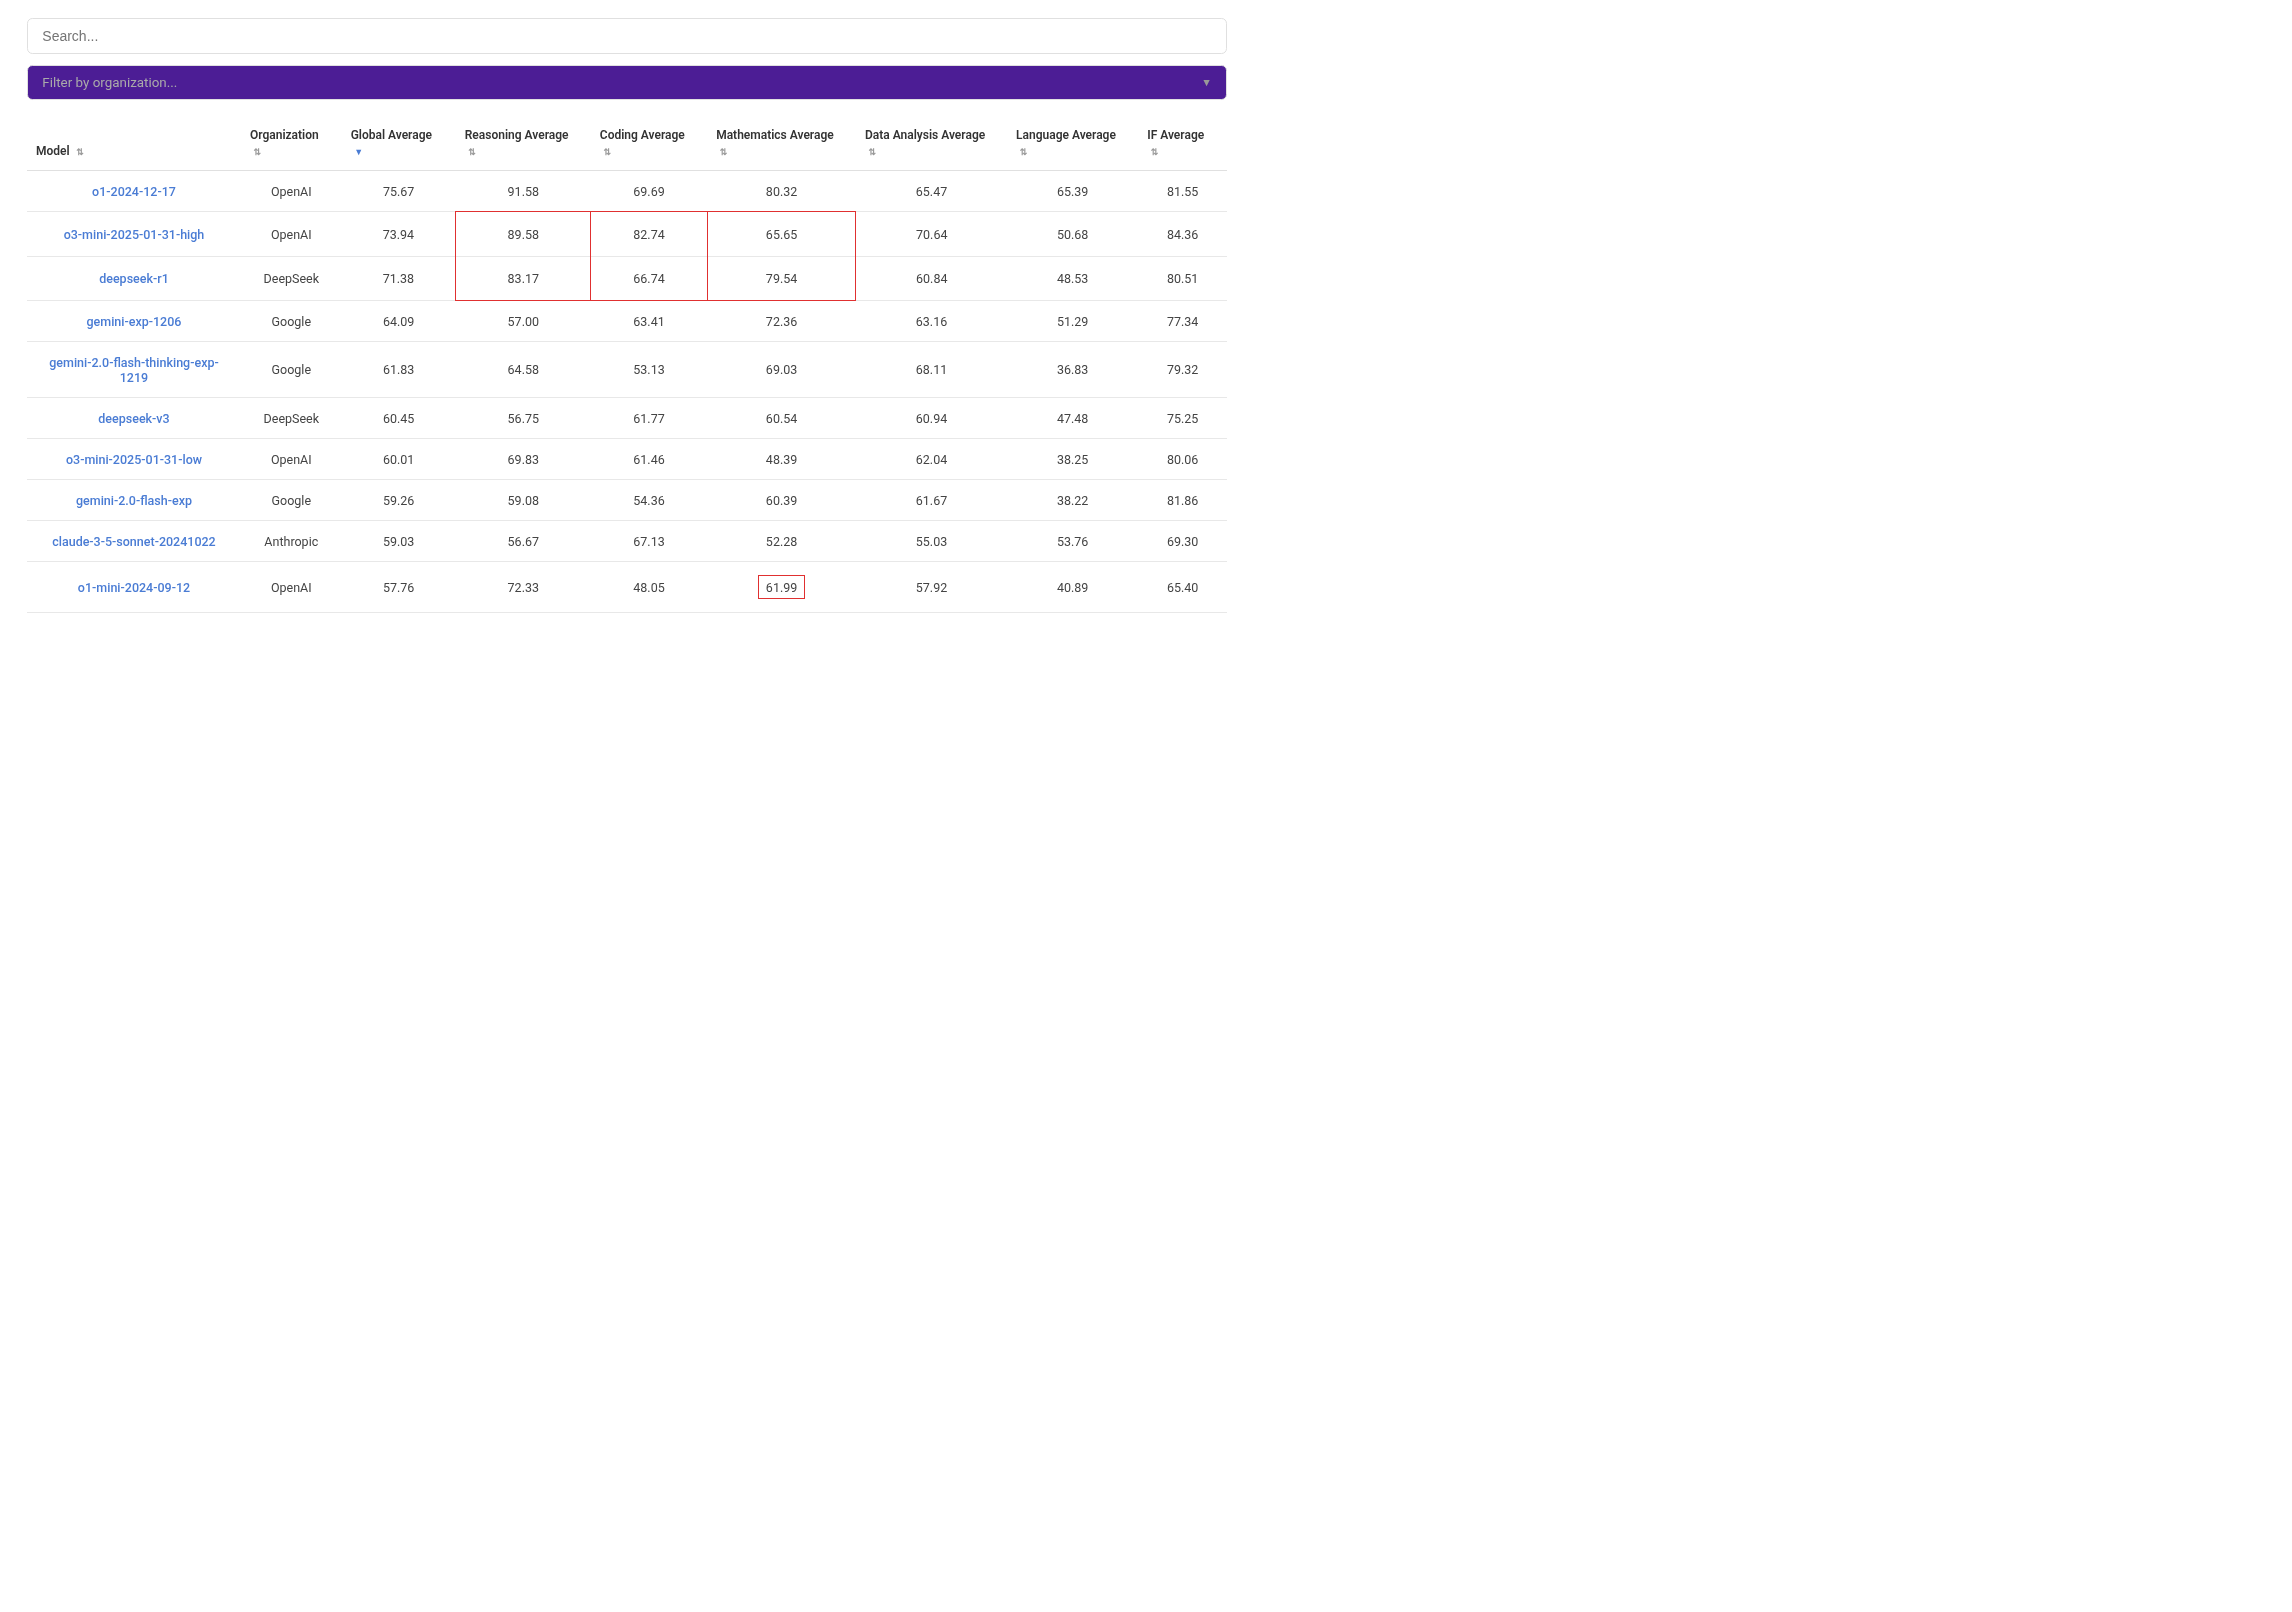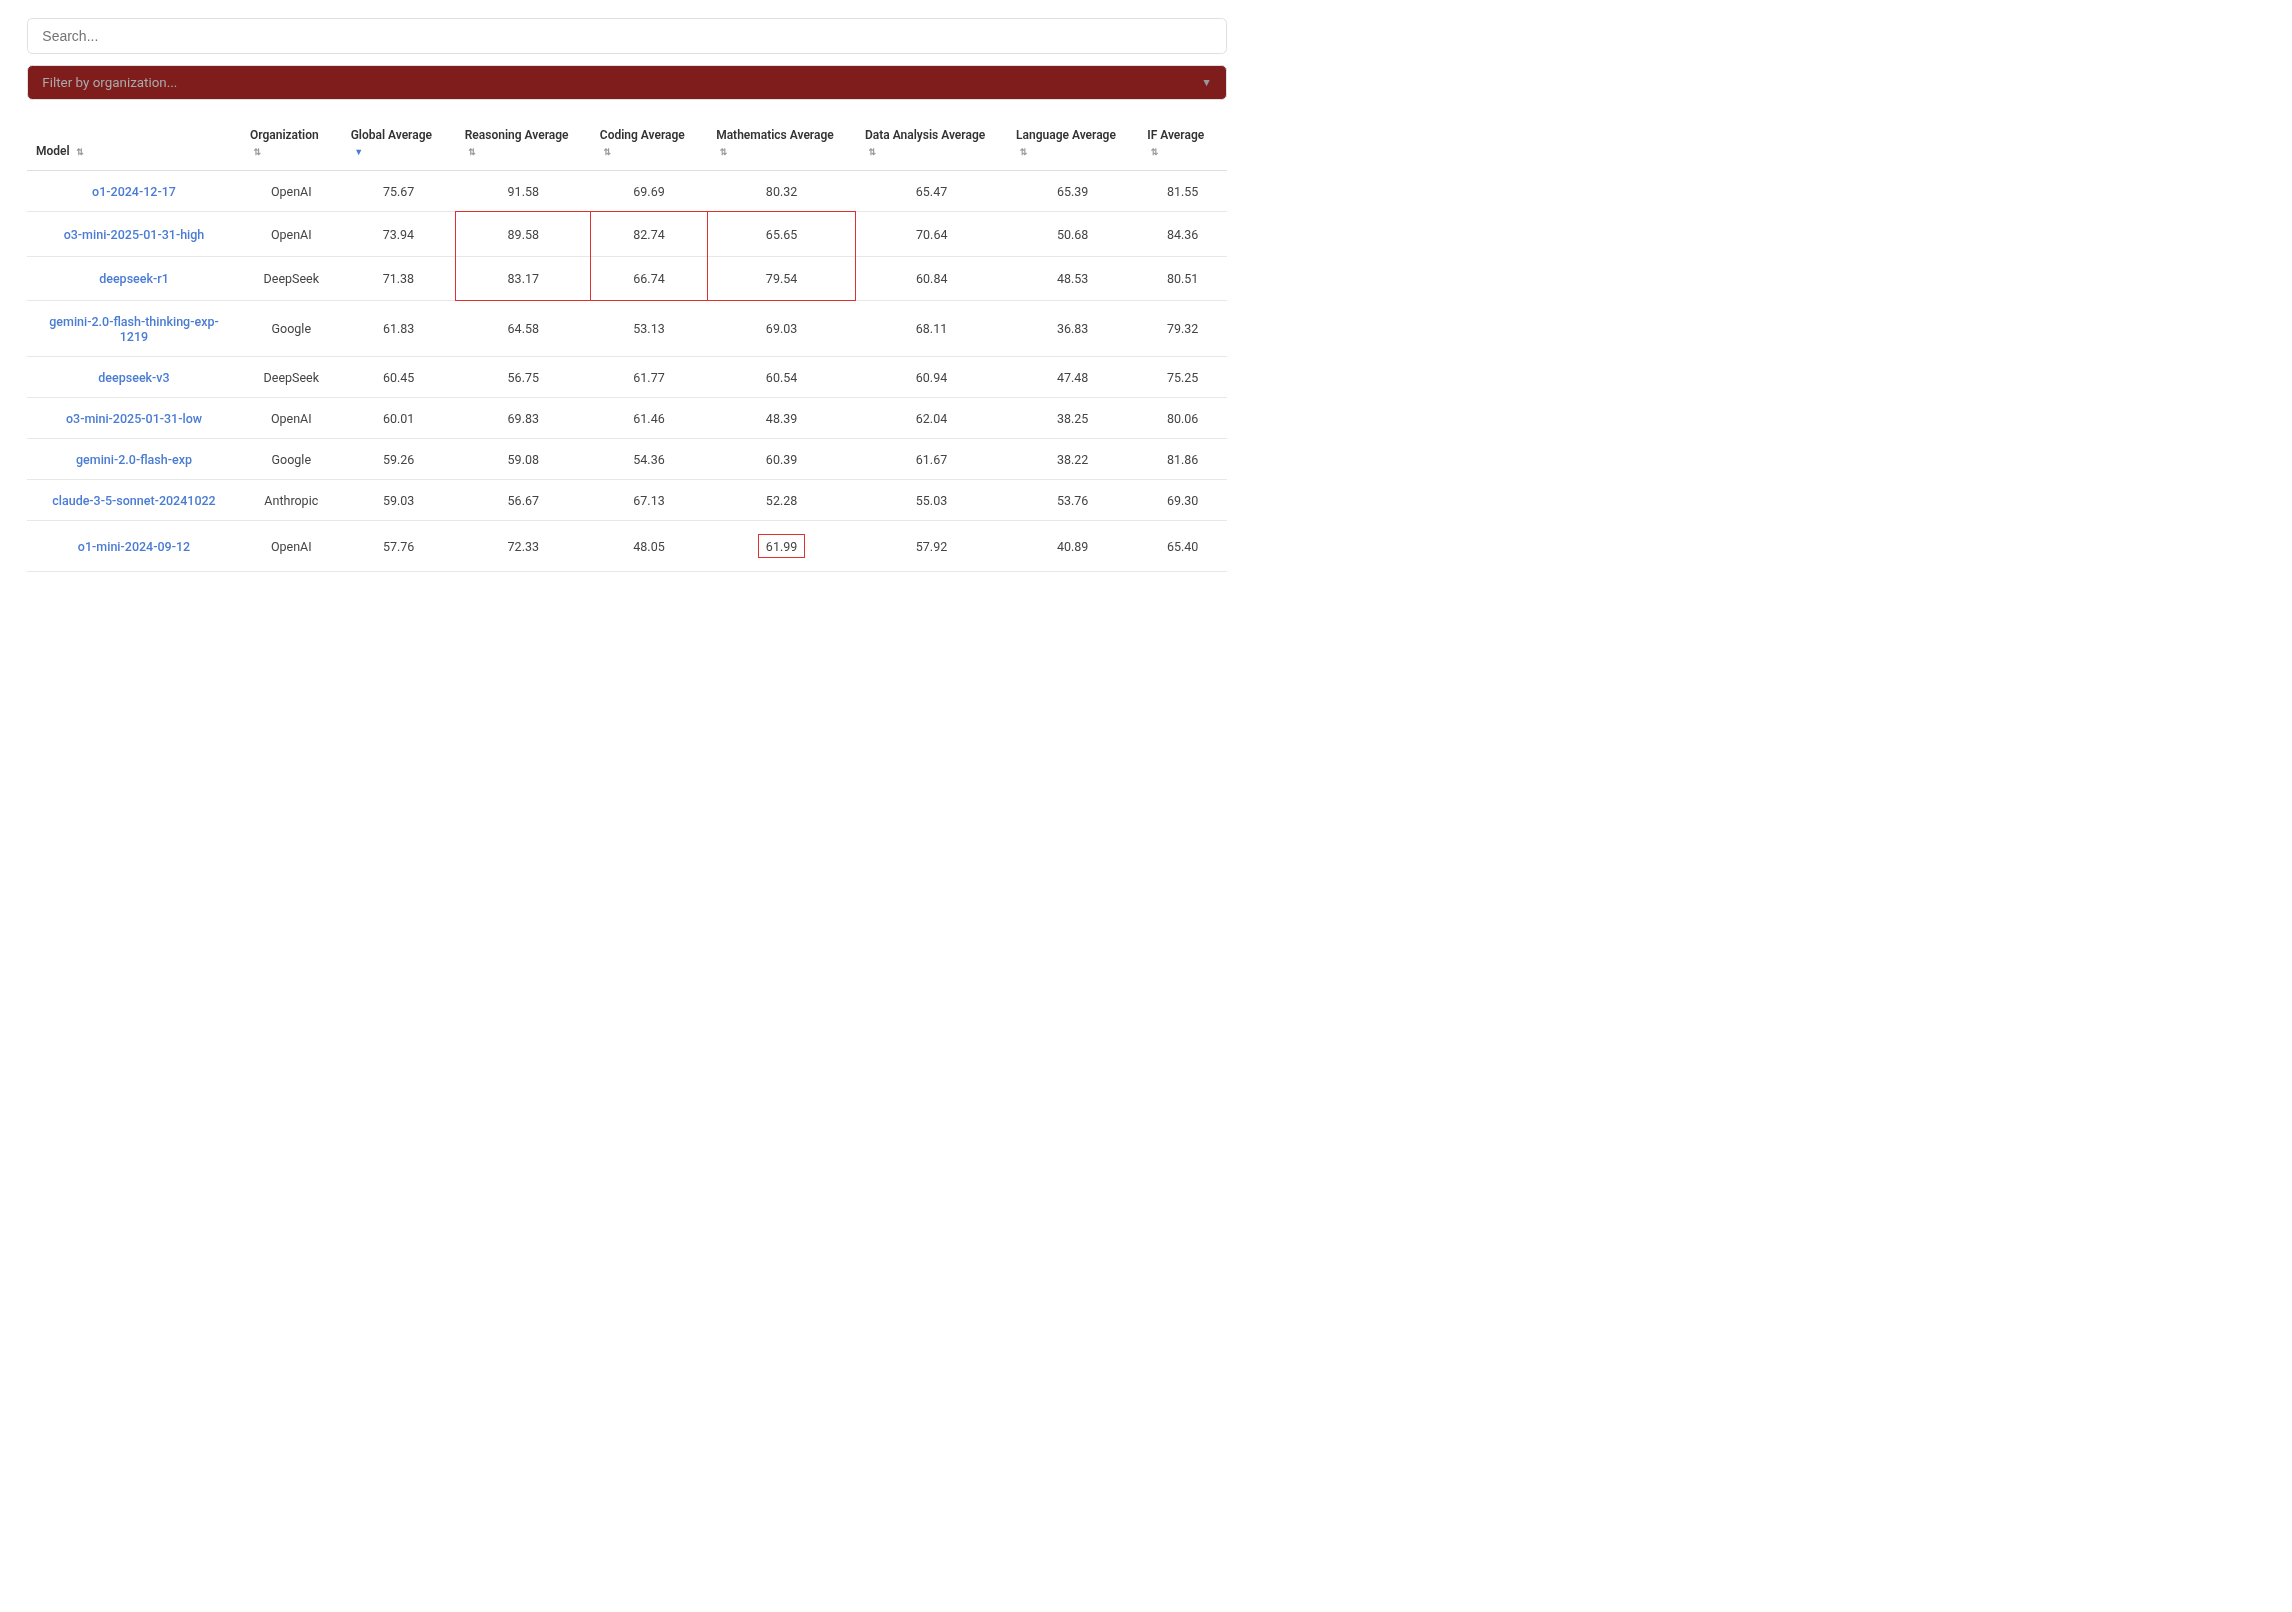--- a/index.html
+++ b/index.html
@@ -32,21 +32,21 @@
     }
 
     .filter-bar {
       width: 100%;
       border: 0.9px solid #e0e0e0;
       border-radius: 5.4px;
       padding: 9px 14.3px;
       font-size: 13.4px;
       color: #aaa;
       margin-bottom: 18px;
-      background: #7f1d1d;
+      background: #4c1d95;
       display: flex;
       align-items: center;
       justify-content: space-between;
       cursor: pointer;
     }
 
     .filter-bar-text {
       color: #aaa;
     }
 
@@ -206,20 +206,33 @@
           <td class="number-cell">71.38</td>
           <td class="number-cell" style="border-bottom: 1.8px solid rgb(224, 48, 48); border-left: 1.8px solid rgb(224, 48, 48); border-right: 1.8px solid rgb(224, 48, 48);"><span class="cell-box">83.17</span></td>
           <td class="number-cell" style="border-bottom: 1.8px solid rgb(224, 48, 48); border-left: 1.8px solid rgb(224, 48, 48); border-right: 1.8px solid rgb(224, 48, 48);">66.74</td>
           <td class="number-cell" style="border-bottom: 1.8px solid rgb(224, 48, 48); border-left: 1.8px solid rgb(224, 48, 48); border-right: 1.8px solid rgb(224, 48, 48);">79.54</td>
           <td class="number-cell">60.84</td>
           <td class="number-cell">48.53</td>
           <td class="number-cell">80.51</td>
         </tr>
         <tr>
           <td class="model-cell">
+            <a class="model-link" href="#">gemini-exp-1206</a>
+          </td>
+          <td class="org-cell">Google</td>
+          <td class="number-cell">64.09</td>
+          <td class="number-cell">57.00</td>
+          <td class="number-cell">63.41</td>
+          <td class="number-cell">72.36</td>
+          <td class="number-cell">63.16</td>
+          <td class="number-cell">51.29</td>
+          <td class="number-cell">77.34</td>
+        </tr>
+        <tr>
+          <td class="model-cell">
             <a class="model-link" href="#">gemini-2.0-flash-thinking-exp-1219</a>
           </td>
           <td class="org-cell">Google</td>
           <td class="number-cell">61.83</td>
           <td class="number-cell">64.58</td>
           <td class="number-cell">53.13</td>
           <td class="number-cell">69.03</td>
           <td class="number-cell">68.11</td>
           <td class="number-cell">36.83</td>
           <td class="number-cell">79.32</td>

